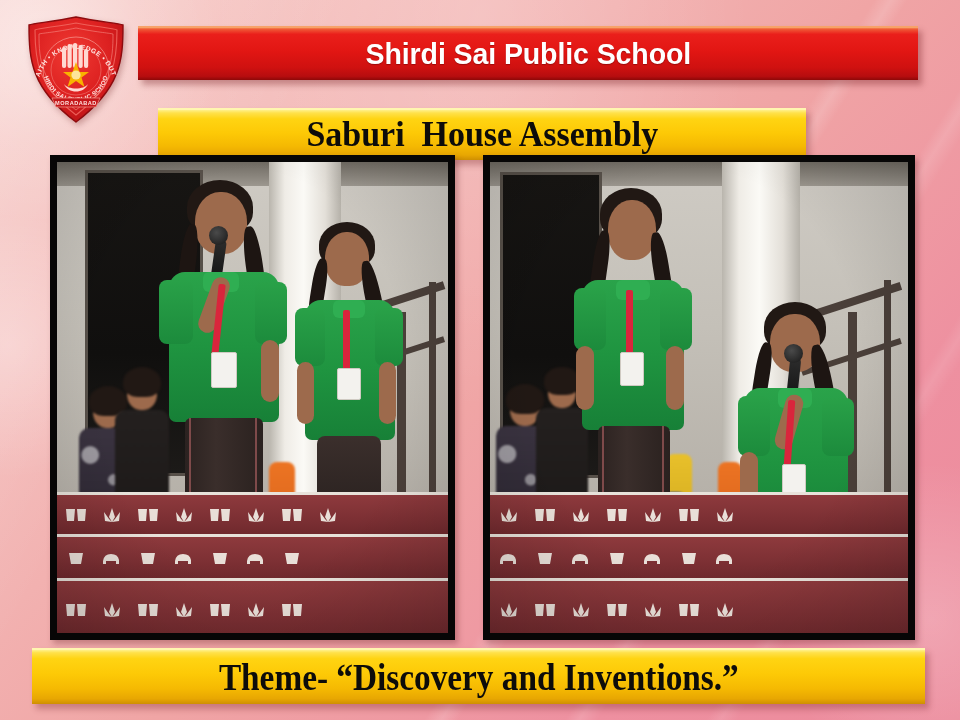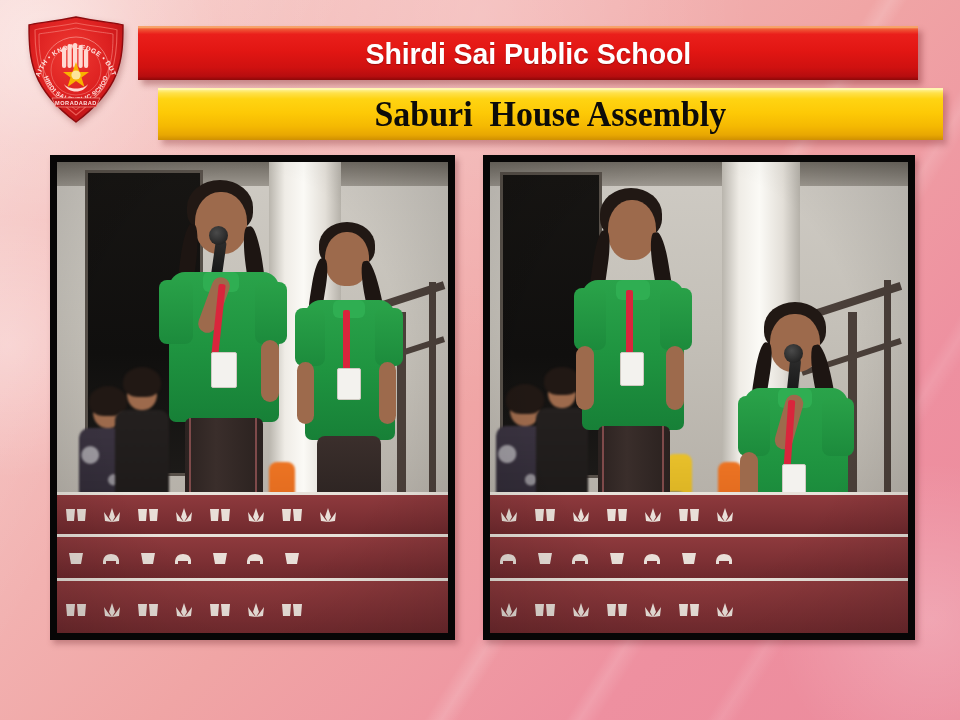--- a/index.html
+++ b/index.html
@@ -80,22 +80,22 @@
     font-weight: bold;
     letter-spacing: -0.1px;
     font-family: "Liberation Sans", sans-serif;
     text-shadow: 0 1px 1px rgba(90,0,0,0.45);
     transform: scaleX(0.95);
   }
 
   
   .yellow-bar-top {
     left: 158px;
-    top: 88px;
-    width: 785px;
+    top: 108px;
+    width: 648px;
     height: 52px;
     background:
       linear-gradient(180deg,
         #fff08a 0%,
         #ffe14a 6%,
         #ffd412 18%,
         #fdc906 46%,
         #f5b902 72%,
         #e8a702 90%,
         #cf8f02 100%);
@@ -755,13 +755,16 @@
                   <path d="M13 2 l3 9 -3 5 -3 -5 Z M5 6 l5 7 3 3 -7 -1 Z M21 6 l-5 7 -3 3 7 -1 Z" fill="#f2eee6"></path>
                 </svg>
               </span>
           </div>
         </div>
       </div>
       <div class="photo-vignette"></div>
     </div>
   </div>
 
+  <div class="bar yellow-bar-bottom">
+    <span class="bar-text">Theme- “Discovery and Inventions.”</span>
+  </div>
 </div>
 
 </body></html>

